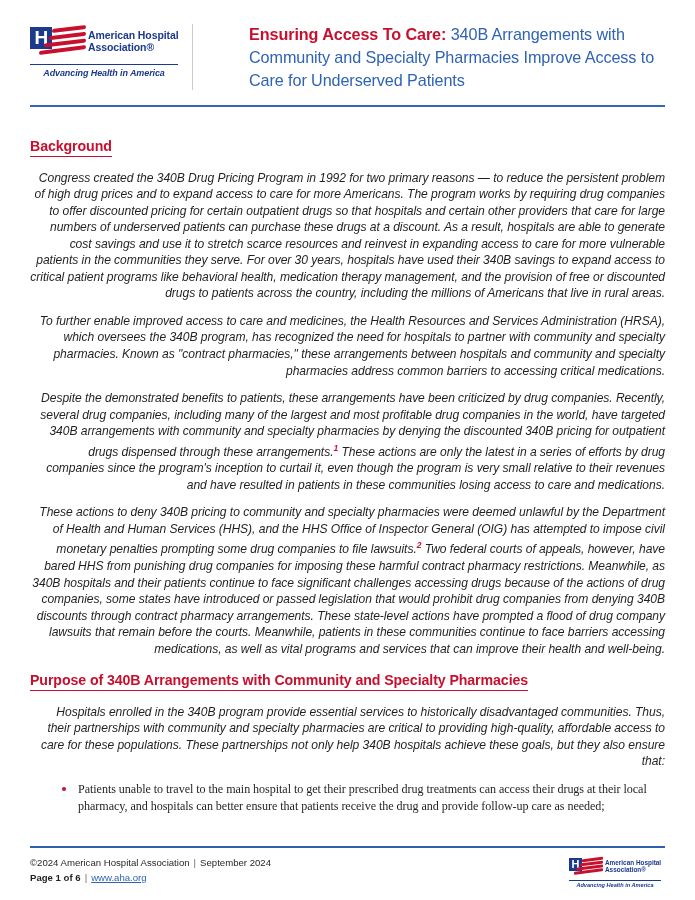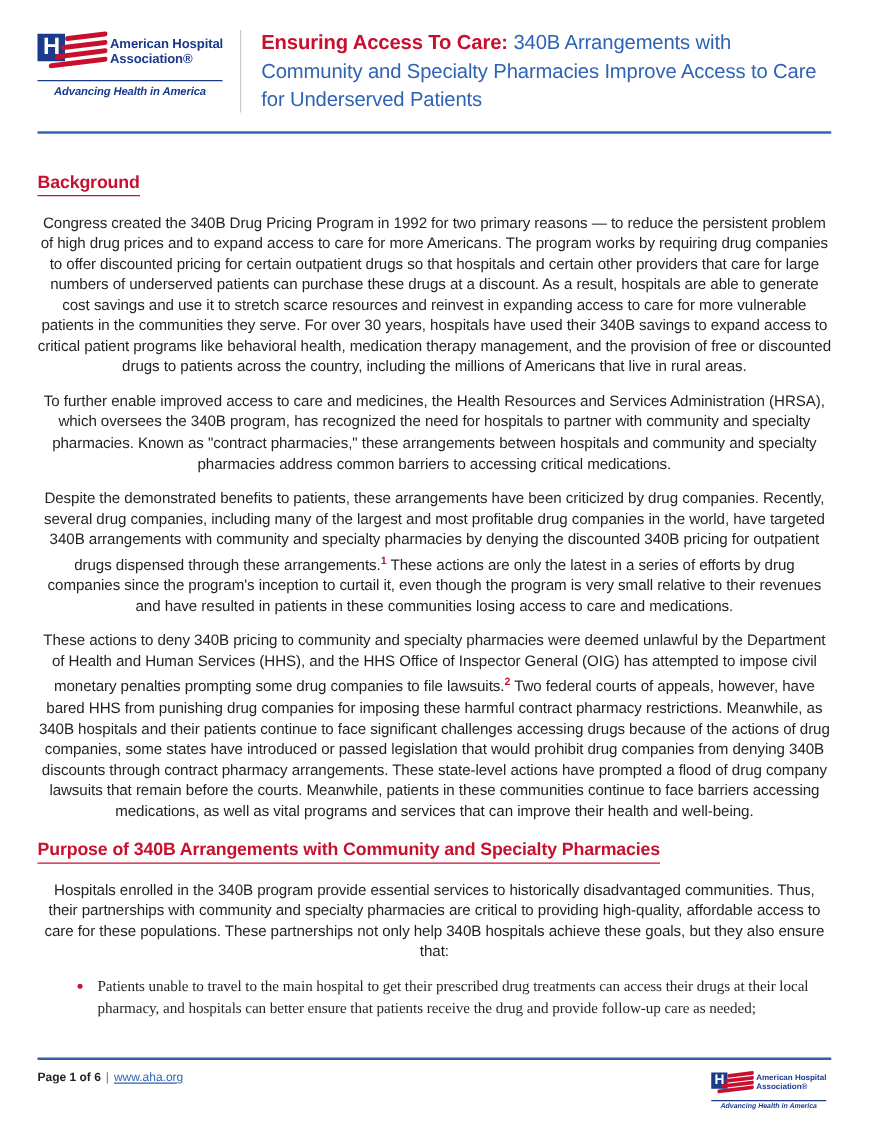--- a/index.html
+++ b/index.html
@@ -100,20 +100,21 @@
     margin: 2px 16px 2px 12px;
     min-height: 62px;
   }
   .title {
     flex: 1;
     font-size: 16.2px;
     line-height: 23px;
     color: #2f63b4;
     padding-top: 1px;
     letter-spacing: -0.1px;
+    margin-left: 40px;
   }
   .title .lead {
     color: #c8102e;
     font-weight: bold;
   }
   .rule-blue {
     border-top: 2px solid #3566b8;
     margin-top: 13px;
   }
 
@@ -128,22 +129,23 @@
     border-bottom: 1.2px solid #c8102e;
     padding-bottom: 1.5px;
     letter-spacing: -0.1px;
   }
   .sec-wrap { display: block; margin-bottom: 4px; }
   .sec-wrap.second { margin-top: 14px; }
   p.body {
     font-size: 12.1px;
     line-height: 16.55px;
     margin: 0 0 11px 0;
-    text-align: center;
+    text-align: right;
     letter-spacing: -0.05px;
+    font-style: italic;
   }
   sup.ref { color: #c8102e; font-weight: bold; font-size: 8.5px; }
   ul.bullets {
     margin: 2px 0 0 0;
     padding-left: 32px;
     list-style: none;
     font-family: Liberation Serif, serif;
   }
   ul.bullets li {
     font-size: 12.1px;
@@ -238,20 +240,23 @@
     <ul class="bullets">
       <li>Patients unable to travel to the main hospital to get their prescribed drug treatments can access their drugs at their local pharmacy, and hospitals can better ensure that patients receive the drug and provide follow-up care as needed;</li>
     </ul>
   </div>
 
   <div class="footer">
     <div class="rule-blue-foot"></div>
     <div class="footer-row">
       <div class="footer-text">
         <div>
+          <span>©2024 American Hospital Association</span><span class="sep">|</span><span>September 2024</span>
+        </div>
+        <div>
           <b>Page 1 of 6</b><span class="sep">|</span><a class="footer-link" href="#">www.aha.org</a>
         </div>
       </div>
 
       <div class="footer-logo">
         <div class="fl-top">
           <div class="fl-mark">
             <div class="fl-h">H</div>
             <div class="fstripe f1"></div>
             <div class="fstripe f2"></div>

